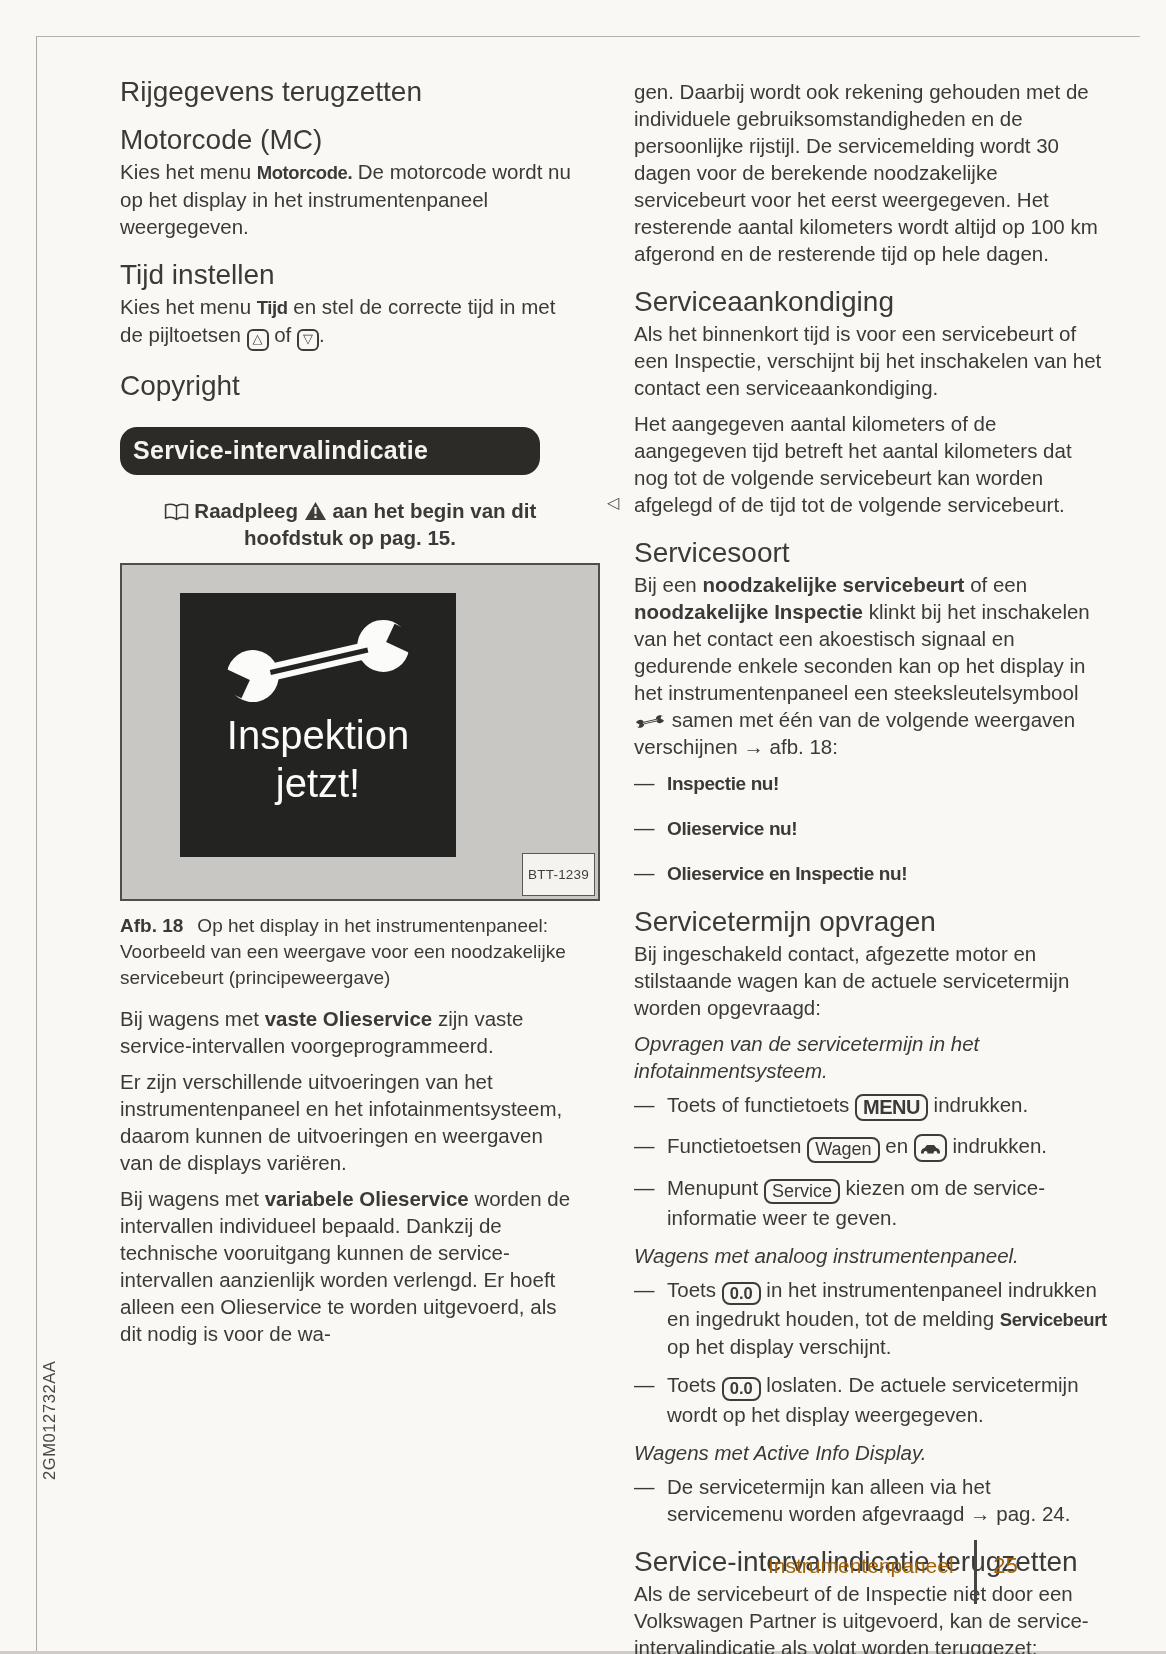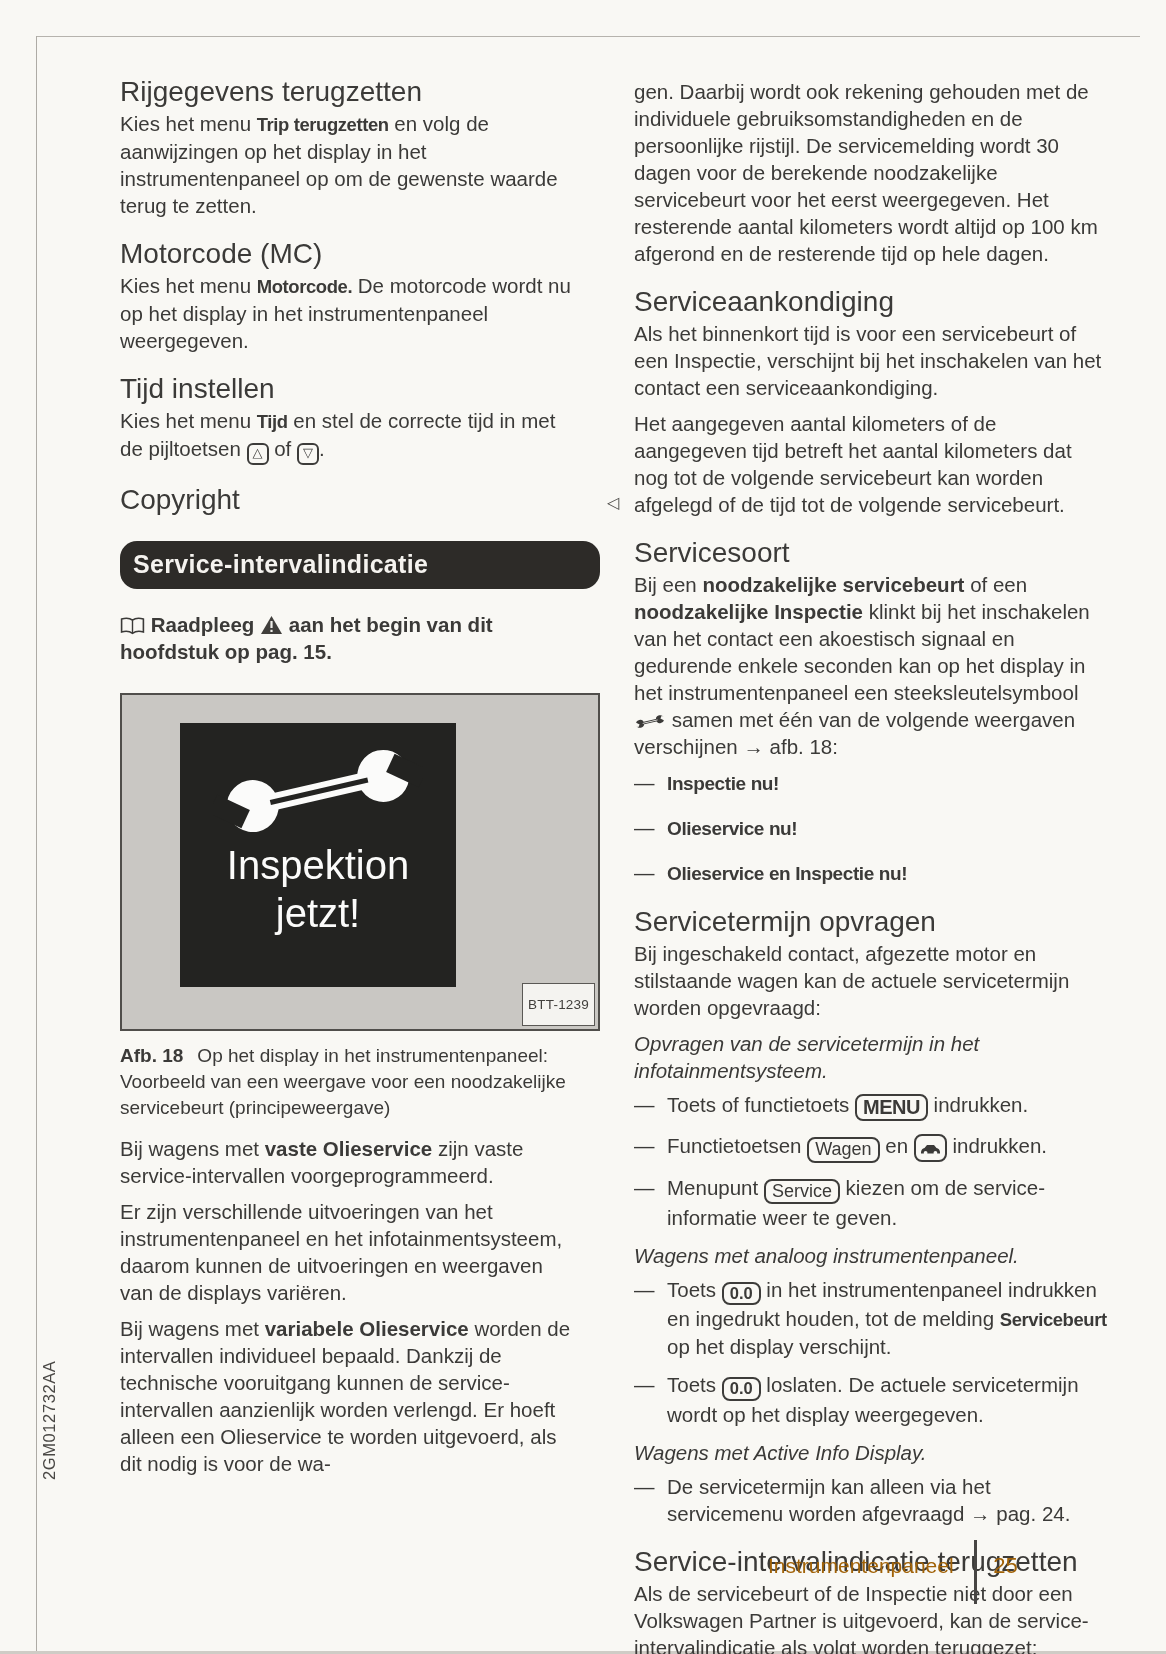--- a/index.html
+++ b/index.html
@@ -14,24 +14,24 @@
   .col-left{left:120px;width:460px;}
   .col-right{left:634px;width:474px;}
 
   p{margin:0 0 9px;font-size:20.5px;line-height:27px;}
   .h{font-weight:400;font-size:28px;line-height:27px;margin:21px 0 5px;}
   .h.first{margin-top:0;}
   .bold{font-weight:700;}
   .italic{font-style:italic;margin-bottom:7px;}
   .menu-font{font-weight:700;font-size:0.9em;letter-spacing:-0.4px;}
 
-  .banner{width:480px;box-sizing:border-box;background:#2d2b28;color:#f5f3ef;
+  .banner{width:420px;box-sizing:border-box;background:#2d2b28;color:#f5f3ef;
           font-size:25px;font-weight:700;letter-spacing:0.3px;line-height:29px;
           padding:9px 10px 10px 13px;margin:28px 0 22px;border-radius:17px;}
-  .raadpleeg{font-weight:700;margin-bottom:28px;}
+  .raadpleeg{font-weight:700;margin-bottom:12px;text-align:center;}
   .raadpleeg svg{vertical-align:-3px;}
 
   .figure{width:480px;height:338px;background:#c9c7c3;border:2px solid #504e4b;
           position:relative;box-sizing:border-box;margin-bottom:12px;}
   .display{position:absolute;left:58px;top:28px;width:276px;height:264px;background:#232321;
            text-align:center;color:#fbfbfa;}
   .display .wrench-wrap{margin-top:22px;}
   .dline{font-size:40px;line-height:48px;font-weight:400;}
   .btt{position:absolute;right:3px;bottom:3px;background:#f4f3f0;border:1.5px solid #5a5855;
        font-size:13.5px;line-height:17px;padding:12px 5px;letter-spacing:0.2px;color:#413f3c;}
@@ -72,21 +72,20 @@
 
 <div class="page">
   <div class="edge-top"></div>
   <div class="edge-left"></div>
   <div class="edge-bottom"></div>
 
   <div class="spine">2GM012732AA</div>
 
   <div class="col col-left">
     <div class="h first">Rijgegevens terugzetten</div>
-    <p><span>Kies het menu </span><span class="menu-font">Trip terugzetten</span><span> en volg de aanwijzingen op het display in het instrumentenpaneel op om de gewenste waarde terug te zetten.</span></p>
 
     <div class="h">Motorcode (MC)</div>
     <p><span>Kies het menu </span><span class="menu-font">Motorcode.</span><span> De motorcode wordt nu op het display in het instrumentenpaneel weergegeven.</span></p>
 
     <div class="h">Tijd instellen</div>
     <p><span>Kies het menu </span><span class="menu-font">Tijd</span><span> en stel de correcte tijd in met de pijltoetsen </span><span class="key key-arrow">△</span><span> of </span><span class="key key-arrow">▽</span><span>.</span></p>
 
     <div class="h">Copyright</div>
 
     <div class="banner">Service-intervalindicatie</div>

